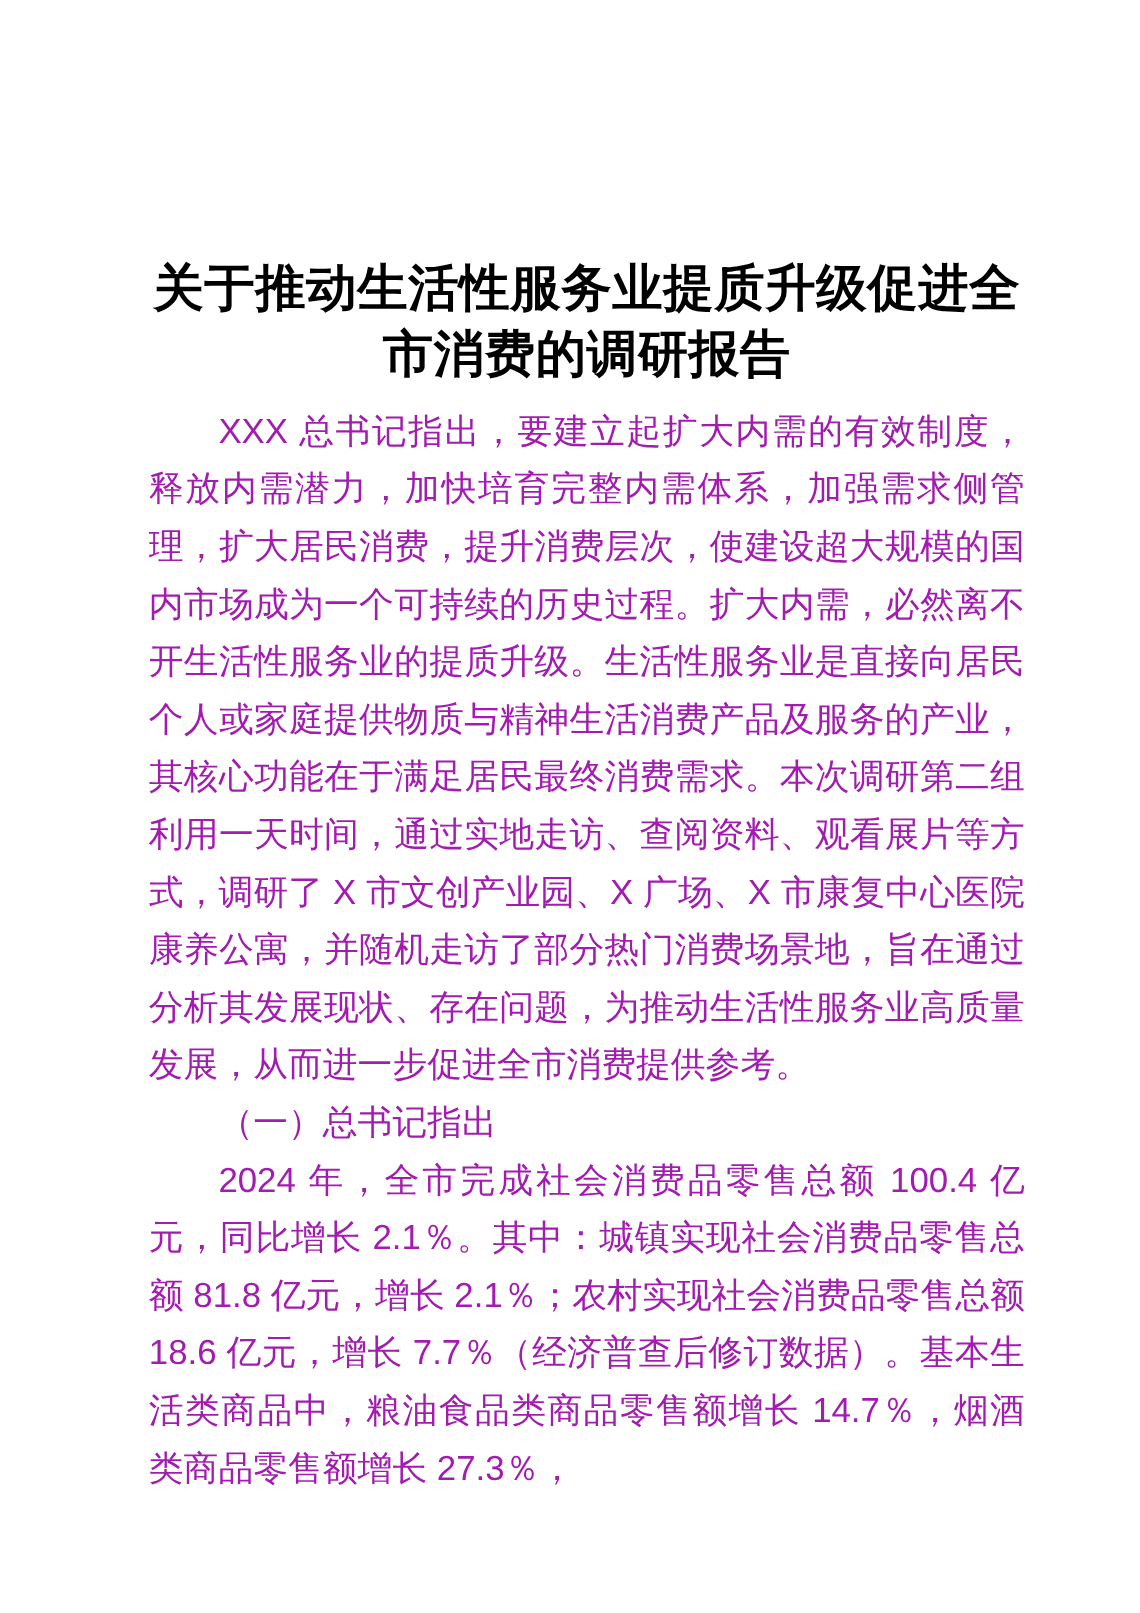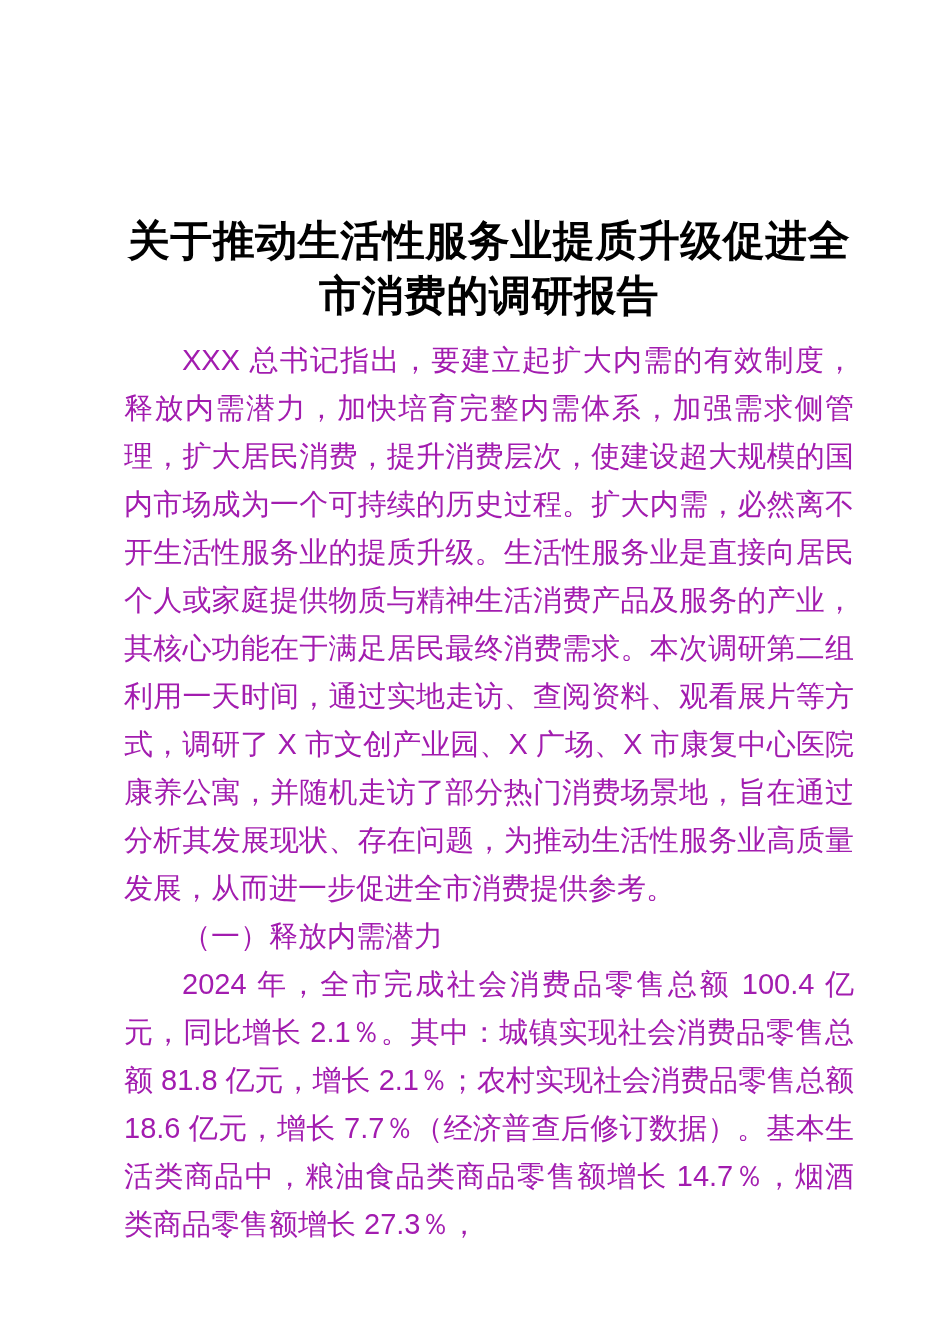--- a/index.html
+++ b/index.html
@@ -48,17 +48,17 @@
 </head>
 <body>
 
 <div class="page">
   <div class="content">
     <h1 class="doc-title">关于推动生活性服务业提质升级促进全市消费的调研报告</h1>
 
     <p class="para">XXX 总书记指出，要建立起扩大内需的有效制度，释放内需潜力，加快培育完整内需体系，加强需求侧管理，扩大居民消费，提升消费层次，使建设超大规模的国内市场成为一个可持续的历史过程。扩大内需，必然离不开生活性服务业的提质升级。生活性服务业是直接向居民个人或家庭提供物质与精神生活消费产品及服务的产业，其核心功能在于满足居民最终消费需求。本次调研第二组利用一天时间，通过实地走访、查阅资料、观看展片等方式，调研了 X 市文创产业园、X 广场、X 市康复中心医院康养公寓，并随机走访了部分热门消费场景地，旨在通过分析其发展现状、存在问题，为推动生活性服务业高质量发展，从而进一步促进全市消费提供参考。</p>
 
 
-    <p class="para">（一）释放内需潜力</p>
+    <p class="para">（一）总书记指出</p>
 
     <p class="para">2024 年，全市完成社会消费品零售总额 100.4 亿元，同比增长 2.1％。其中：城镇实现社会消费品零售总额 81.8 亿元，增长 2.1％；农村实现社会消费品零售总额 18.6 亿元，增长 7.7％（经济普查后修订数据）。基本生活类商品中，粮油食品类商品零售额增长 14.7％，烟酒类商品零售额增长 27.3％，</p>
   </div>
 </div>
 
 </body></html>

